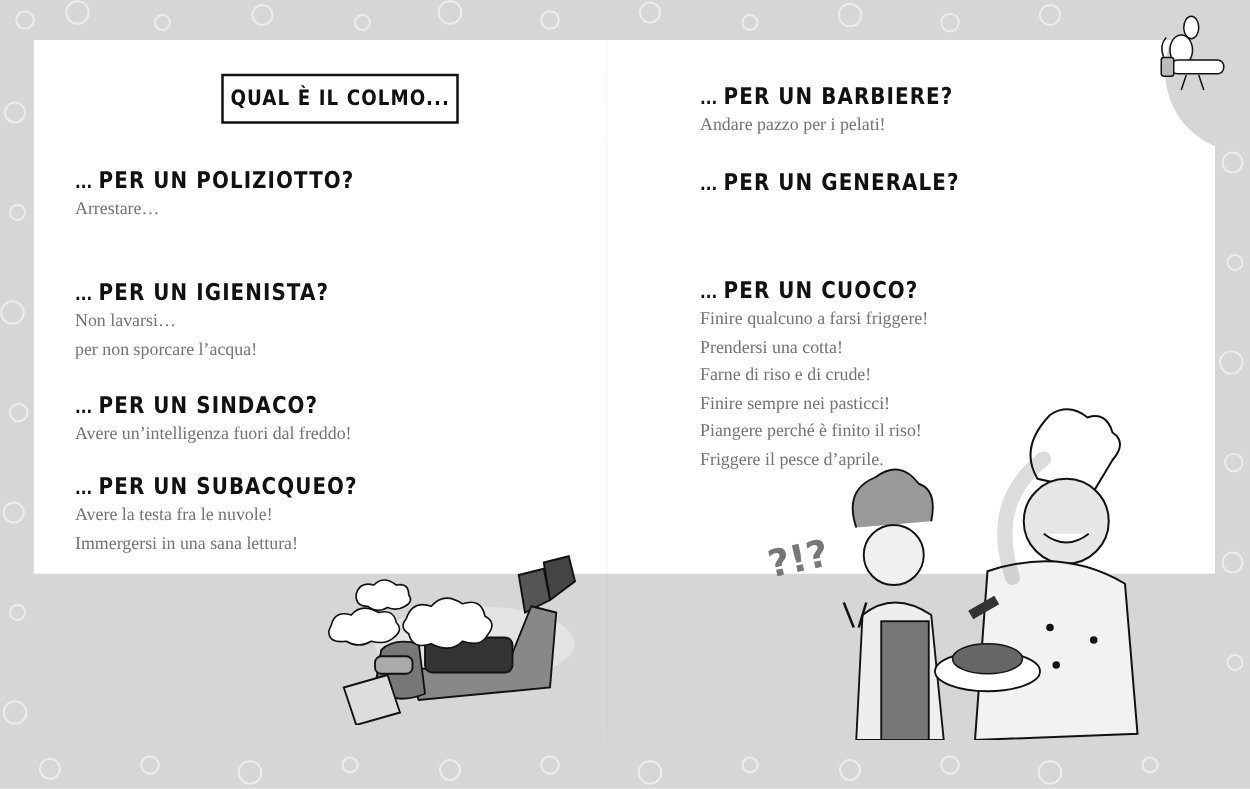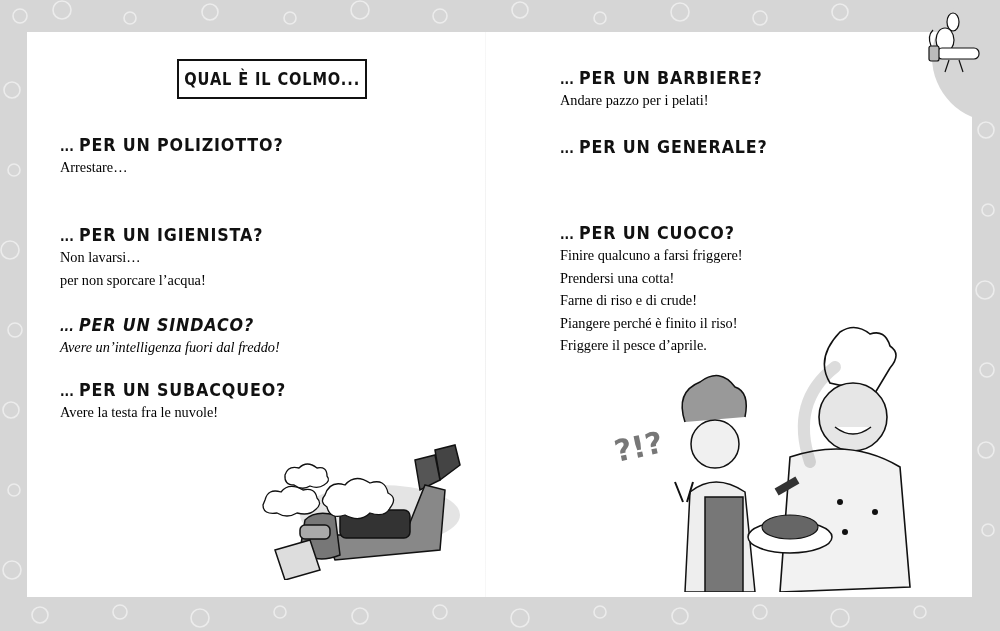--- a/index.html
+++ b/index.html
@@ -3,21 +3,21 @@
 <meta charset="utf-8">
 <style>
   html, body { margin:0; padding:0; }
   body {
     width:1000px; height:631px; overflow:hidden; position:relative;
     background:#d6d6d6;
     font-family:"Liberation Serif", serif;
   }
   .bg-pattern { position:absolute; inset:0; }
   .spread {
-    position:absolute; left:27px; top:32px; width:945px; height:565px;
+    position:absolute; left:27px; top:32px; width:945px; height:427px;
     background:#ffffff;
   }
   .fold {
     position:absolute; left:458px; top:0; width:1px; height:565px;
     background:linear-gradient(to bottom, rgba(0,0,0,0.03), rgba(0,0,0,0.06), rgba(0,0,0,0.03));
   }
   .corner-notch {
     position:absolute; left:905px; top:-40px; width:130px; height:130px;
     border-radius:50%; background:#d6d6d6;
   }
@@ -29,21 +29,21 @@
   }
   .hand {
     font-family:"DejaVu Sans", sans-serif; font-weight:bold;
     color:#111; letter-spacing:1px; transform:scaleX(0.86); transform-origin:left center;
     white-space:nowrap;
   }
   .title-text { font-size:17px; transform-origin:center center; }
   .q { position:absolute; left:0; }
   .q-head { font-size:18.5px; line-height:22px; height:22px; }
   .q-head .dots { font-size:14px; margin-right:6px; letter-spacing:0; }
-  .ans { font-size:14.3px; line-height:22.5px; color:#000000; }
+  .ans { font-size:14.3px; line-height:22.5px; color:#737373; }
   .col-left { position:absolute; left:33px; top:0; }
   .col-right { position:absolute; left:538px; top:0; }
   .illus { position:absolute; }
 </style>
 </head>
 <body>
 
 <svg class="bg-pattern" width="1000" height="631" viewBox="0 0 1000 631">
   <g fill="none" stroke="#ececec" stroke-width="1.6">
     <circle cx="20" cy="16" r="7"></circle>
@@ -99,46 +99,48 @@
       <div class="hand q-head"><span class="dots">...</span><span>PER UN POLIZIOTTO?</span></div>
       <div class="ans">Arrestare…</div>
     </div>
 
     <div class="q" style="top:192px;">
       <div class="hand q-head"><span class="dots">...</span><span>PER UN IGIENISTA?</span></div>
       <div class="ans">Non lavarsi…</div>
       <div class="ans">per non sporcare l’acqua!</div>
     </div>
 
-    <div class="q" style="top:282px;font-style:italic;">
+    <div class="q" style="top:282px;">
       <div class="hand q-head"><span class="dots">...</span><span>PER UN SINDACO?</span></div>
       <div class="ans">Avere un’intelligenza fuori dal freddo!</div>
     </div>
 
     <div class="q" style="top:347px;">
       <div class="hand q-head"><span class="dots">...</span><span>PER UN SUBACQUEO?</span></div>
       <div class="ans">Avere la testa fra le nuvole!</div>
+      <div class="ans">Immergersi in una sana lettura!</div>
     </div>
   </div>
 
   <div class="col-right" style="left:533px;">
     <div class="q" style="top:35px;">
       <div class="hand q-head"><span class="dots">...</span><span>PER UN BARBIERE?</span></div>
       <div class="ans">Andare pazzo per i pelati!</div>
     </div>
 
     <div class="q" style="top:104px;">
       <div class="hand q-head"><span class="dots">...</span><span>PER UN GENERALE?</span></div>
     </div>
 
     <div class="q" style="top:171px;margin-top:19px;">
       <div class="hand q-head"><span class="dots">...</span><span>PER UN CUOCO?</span></div>
       <div class="ans">Finire qualcuno a farsi friggere!</div>
       <div class="ans">Prendersi una cotta!</div>
       <div class="ans">Farne di riso e di crude!</div>
+      <div class="ans">Finire sempre nei pasticci!</div>
       <div class="ans">Piangere perché è finito il riso!</div>
       <div class="ans">Friggere il pesce d’aprile.</div>
     </div>
   </div>
 
   <svg class="illus" style="left:218px; top:408px;" width="220" height="140" viewBox="0 0 220 140">
     <ellipse cx="135" cy="75" rx="80" ry="30" fill="#e4e4e4"></ellipse>
     <path d="M190 10 L210 5 L215 25 L195 40 Z" fill="#444" stroke="#111" stroke-width="1.5"></path>
     <path d="M170 20 L190 15 L195 40 L175 50 Z" fill="#555" stroke="#111" stroke-width="1.5"></path>
     <path d="M180 45 L200 50 L195 110 L90 120 L80 95 L160 95 Z" fill="#888" stroke="#111" stroke-width="1.5"></path>

